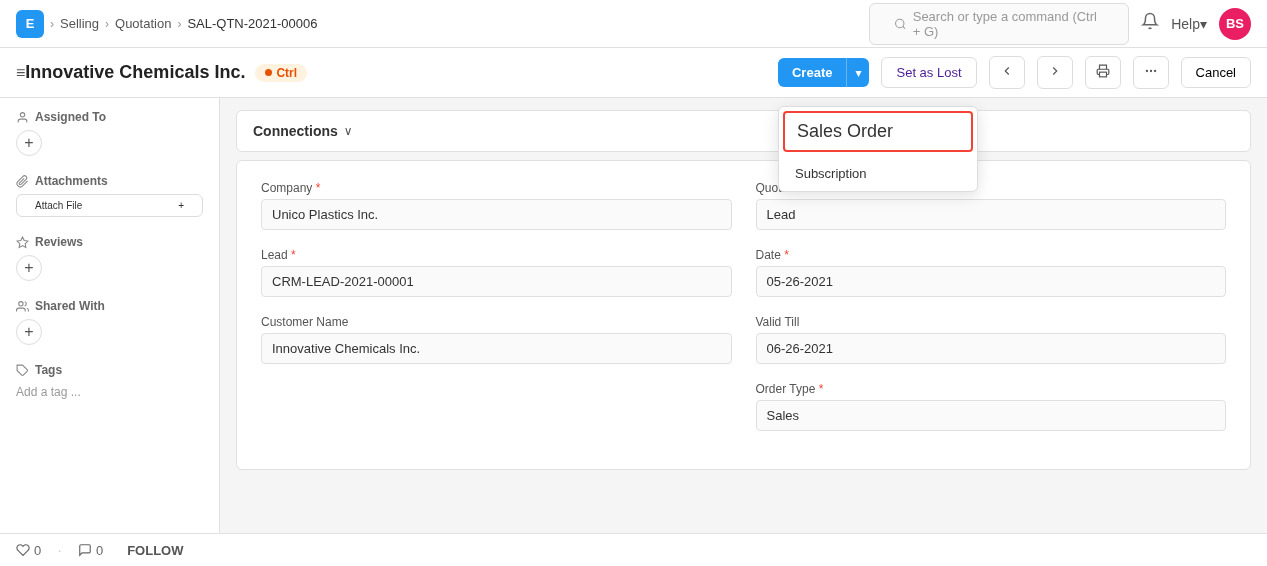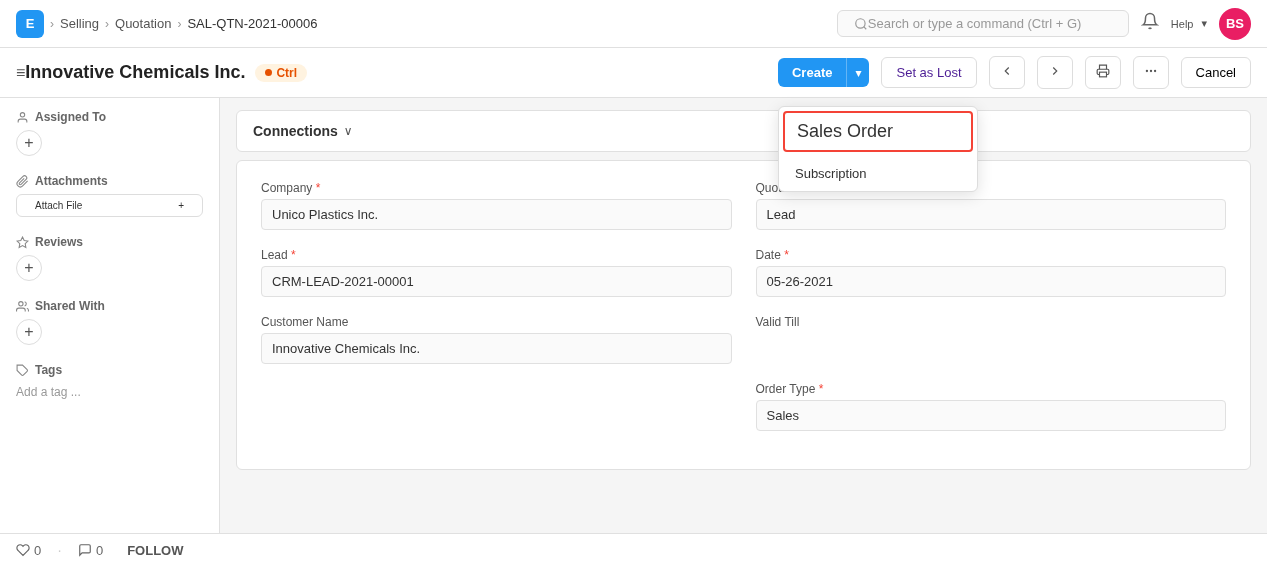--- a/index.html
+++ b/index.html
@@ -14,27 +14,27 @@
     .topnav-left { display: flex; align-items: center; gap: 6px; }
     .app-icon {
       width: 28px; height: 28px; background: #2196F3; border-radius: 6px;
       display: flex; align-items: center; justify-content: center; color: #fff; font-weight: bold; font-size: 13px;
     }
     .breadcrumb-sep { color: #999; font-size: 12px; }
     .breadcrumb-item { color: #555; font-size: 13px; }
     .breadcrumb-current { color: #333; font-size: 13px; font-weight: 500; }
     .topnav-right { display: flex; align-items: center; gap: 12px; }
     .search-bar {
-      display: flex; align-items: center; 
+      display: flex; align-items: center; gap: 6px;
       border: 1px solid #ddd; border-radius: 6px;
-      padding: 5px 16px; background: #fafafa; width: 292px; cursor: text;
+      padding: 5px 24px; background: #fafafa; width: 260px; cursor: text;
     }
     .search-bar span { color: #999; font-size: 13px; }
     .notif-btn { background: none; border: none; cursor: pointer; font-size: 18px; color: #666; position: relative; }
-    .help-btn { background: none; border: none; cursor: pointer; font-size: 11px; color: #555; display: flex; align-items: center; gap: 8px; }
+    .help-btn { background: none; border: none; cursor: pointer; font-size: 14px; color: #555; display: flex; align-items: center; gap: 0; }
     .avatar { width: 32px; height: 32px; border-radius: 50%; background: #e91e63; color: #fff; display: flex; align-items: center; justify-content: center; font-size: 13px; font-weight: 600; }
 
     
     .main-wrapper { display: flex; height: calc(566px - 48px); }
 
     
     .sidebar {
       width: 220px; background: #fff; border-right: 1px solid #e0e0e0;
       padding: 12px 16px; overflow-y: auto; flex-shrink: 0;
     }
@@ -298,20 +298,21 @@
           <div class="form-input">05-26-2021</div>
         </div>
       </div>
       <div class="form-row">
         <div class="form-group">
           <span class="form-label">Customer Name</span>
           <div class="form-input">Innovative Chemicals Inc.</div>
         </div>
         <div class="form-group">
           <span class="form-label">Valid Till</span>
+          <div class="form-input">06-26-2021</div>
         </div>
       </div>
       <div class="form-row" style="grid-template-columns:1fr 1fr;">
         <div></div>
         <div class="form-group">
           <span class="form-label">
             <span>Order Type</span><span class="required"> *</span>
           </span>
           <div class="form-input">Sales</div>
         </div>

